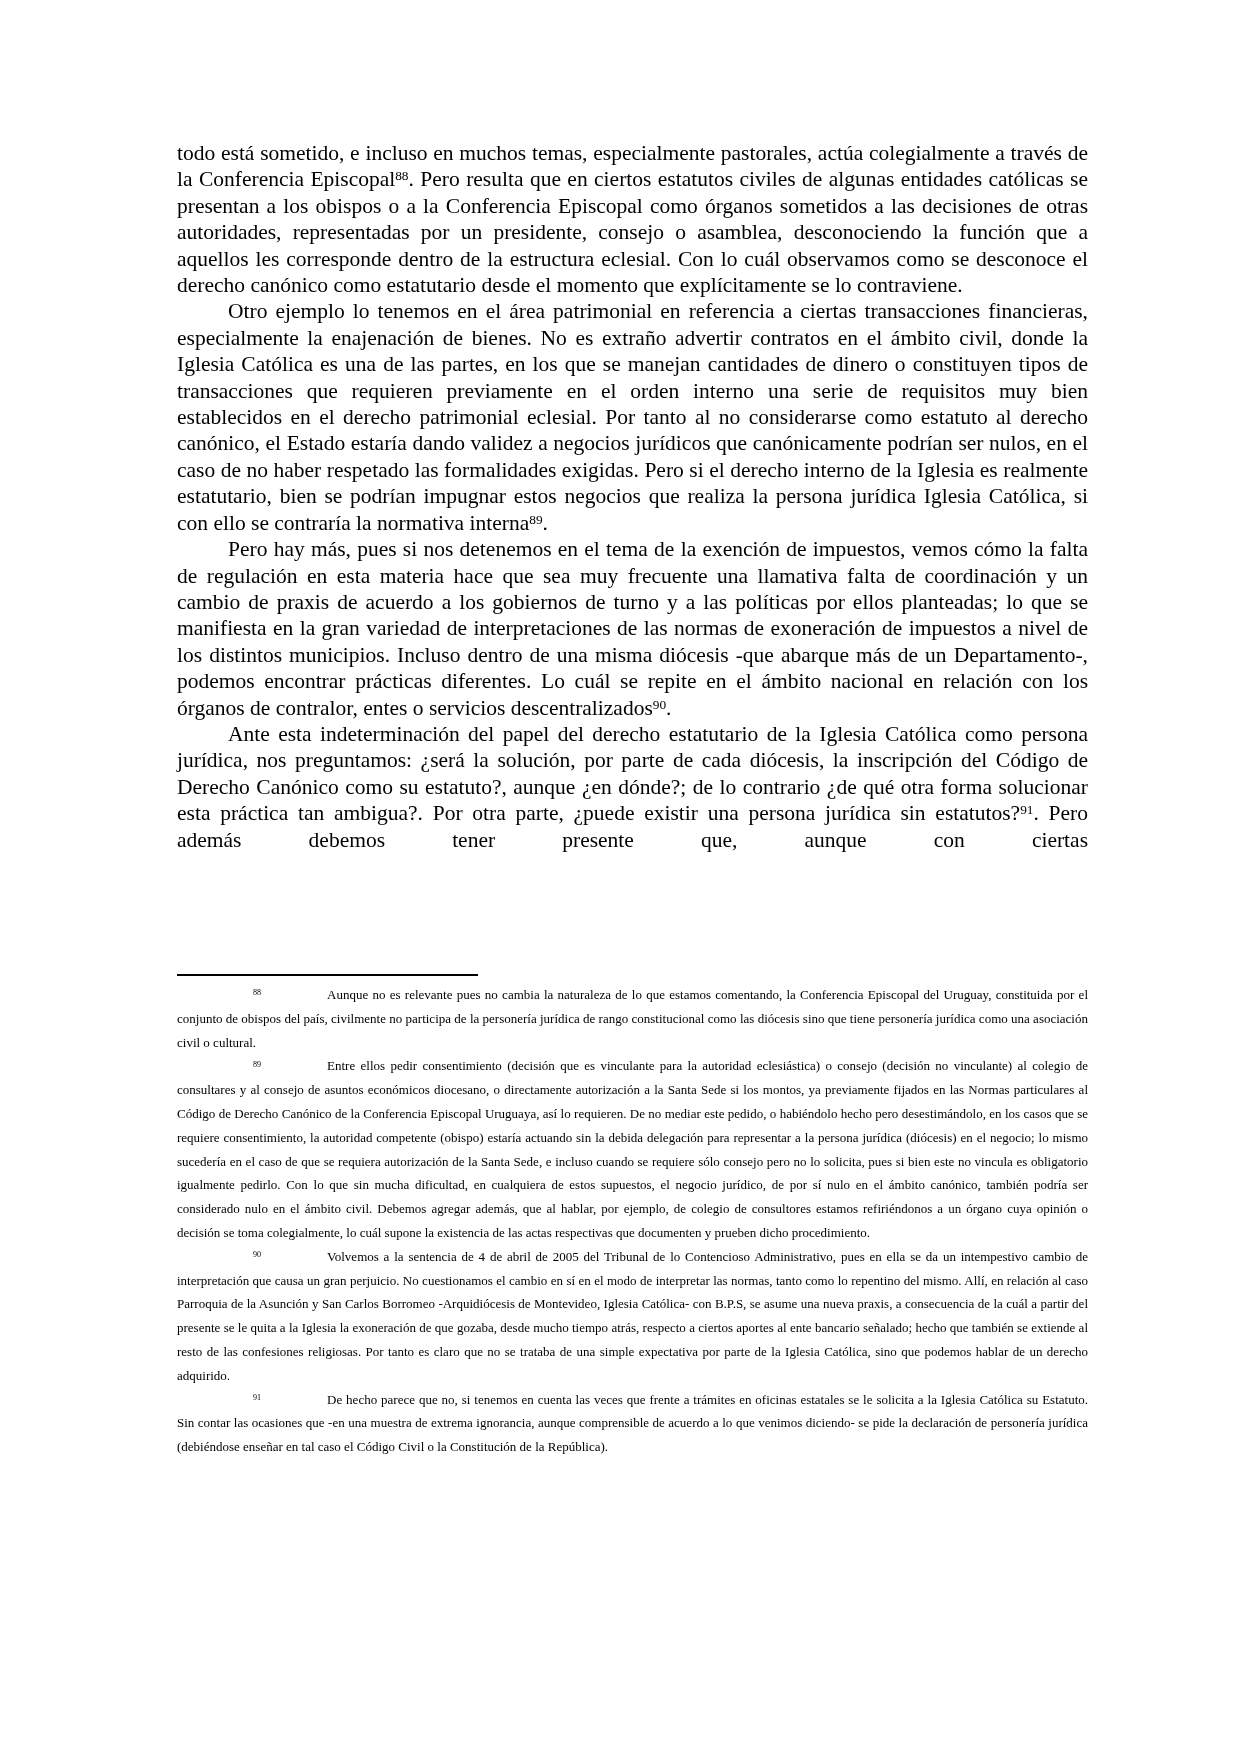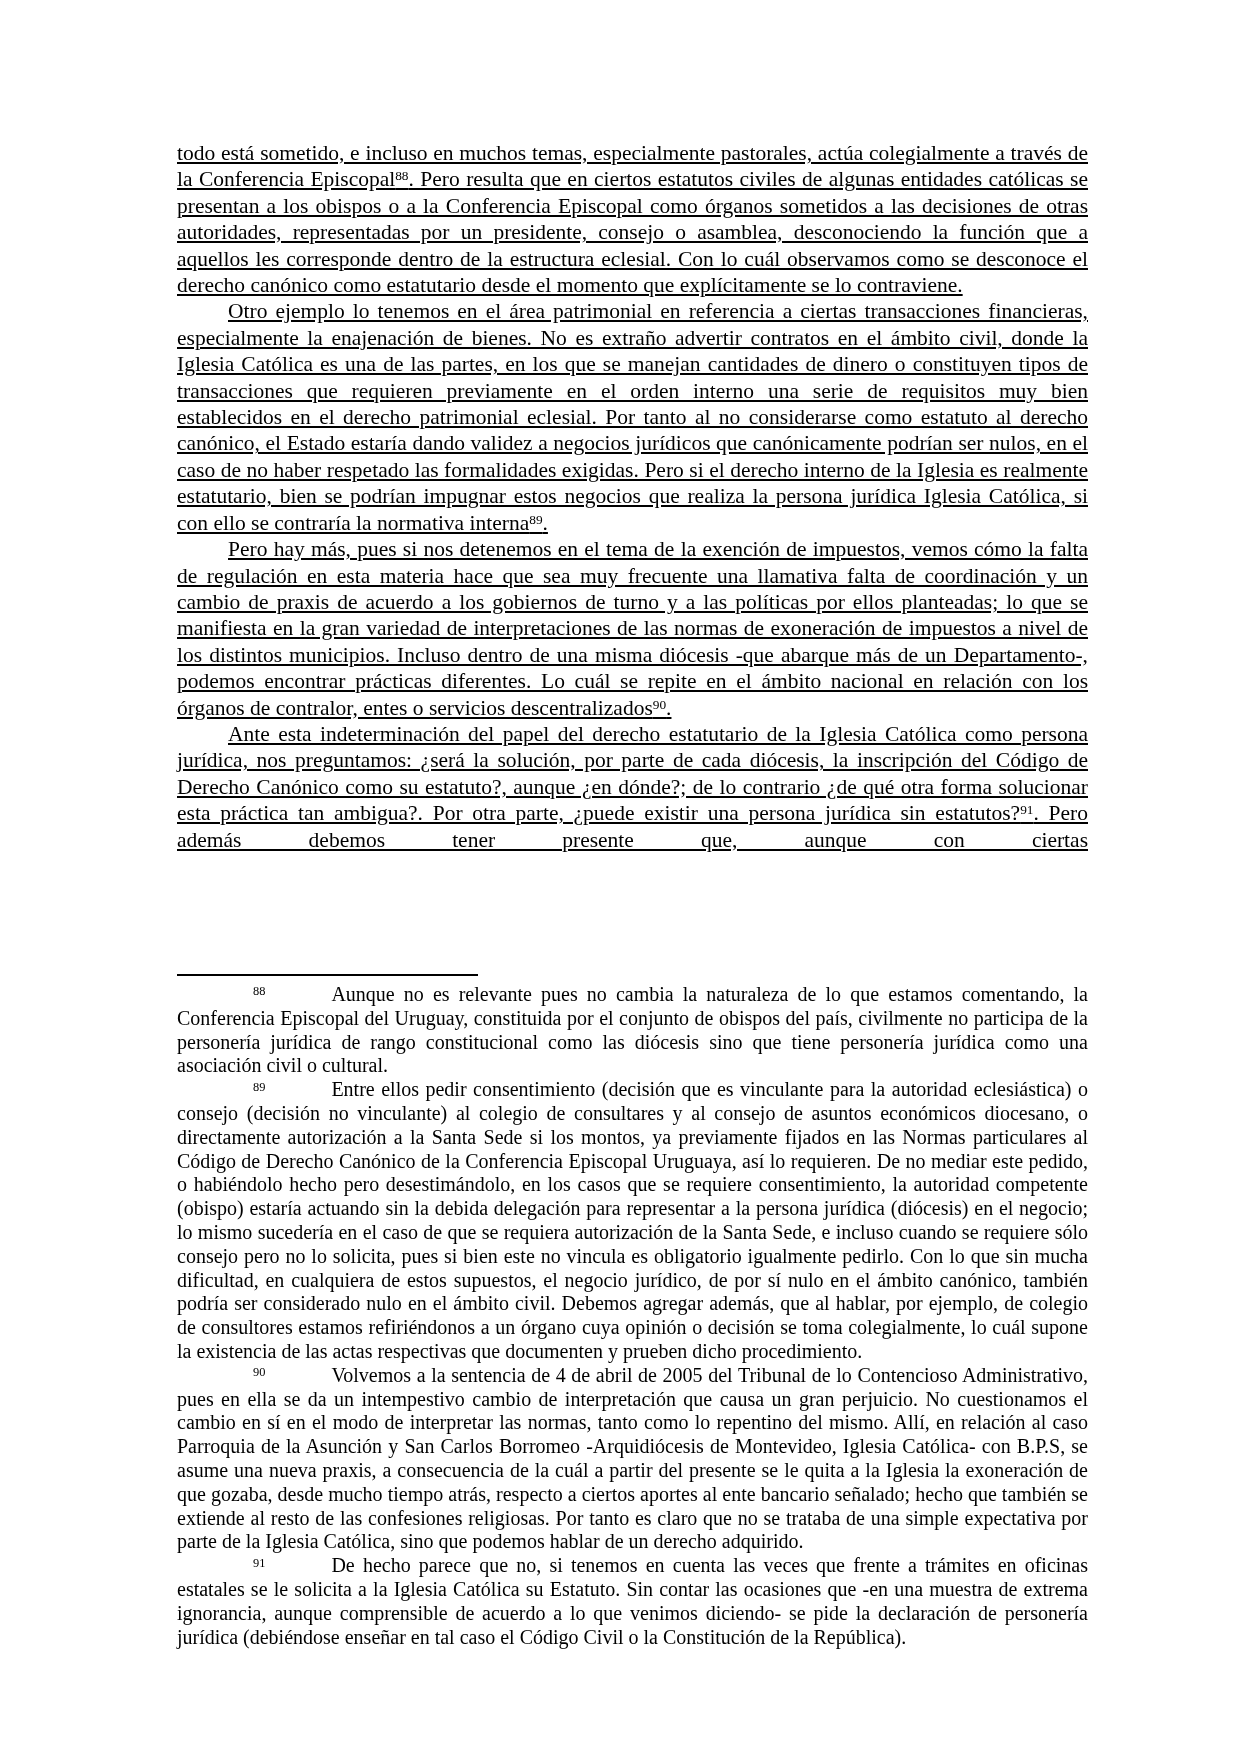--- a/index.html
+++ b/index.html
@@ -13,21 +13,20 @@
     font-family: "Liberation Serif", serif;
   }
   .body-text {
     position: absolute;
     left: 177px;
     top: 140px;
     width: 911px;
     font-size: 21.5px;
     line-height: 26.4px;
     text-align: justify;
-    text-decoration: underline;
   }
   .para { margin: 0; padding: 0; }
   .para.indent { text-indent: 51px; }
   .para.jlast { text-align-last: justify; }
   .body-text sup, .footnotes sup {
     font-size: 0.62em;
     line-height: 0;
     position: relative;
     top: -0.45em;
     vertical-align: baseline;
@@ -38,21 +37,21 @@
     top: 974px;
     width: 301px;
     height: 0;
     border-top: 2px solid #000;
   }
   .footnotes {
     position: absolute;
     left: 177px;
     top: 983px;
     width: 911px;
-    font-size: 20px;
+    font-size: 13px;
     line-height: 23.8px;
     text-align: justify;
   }
   .footnote { margin: 0; padding: 0; text-indent: 76px; }
   .fn-tab { display: inline-block; width: 66px; }
 </style>
 </head>
 <body>
 
 <div class="page">

